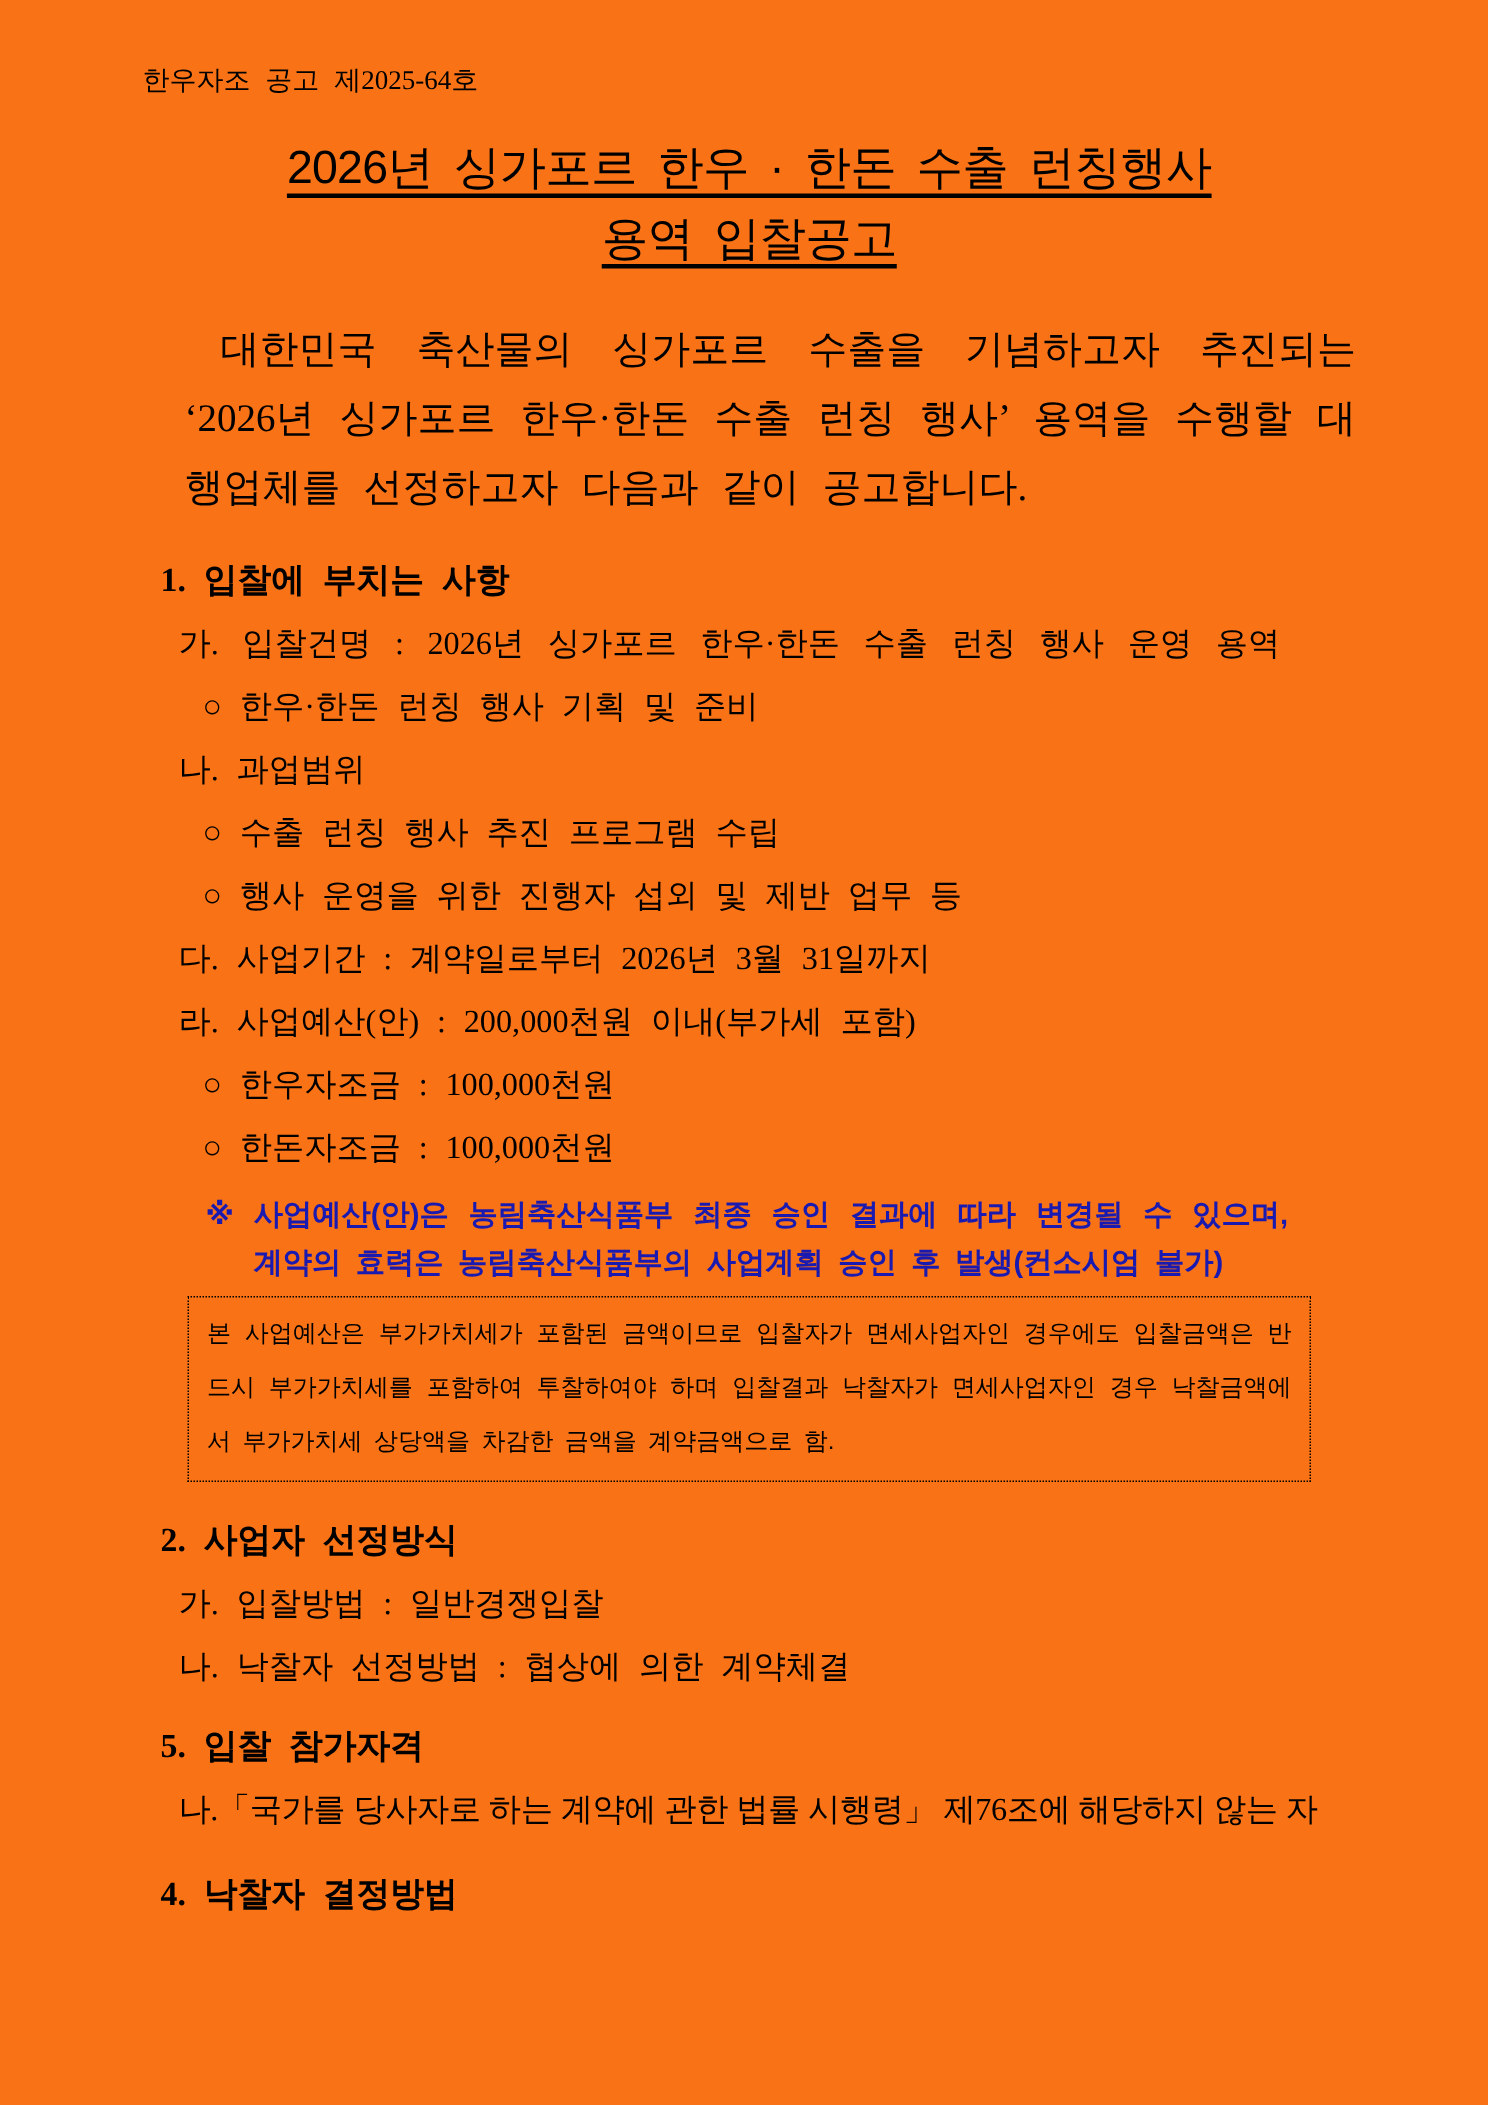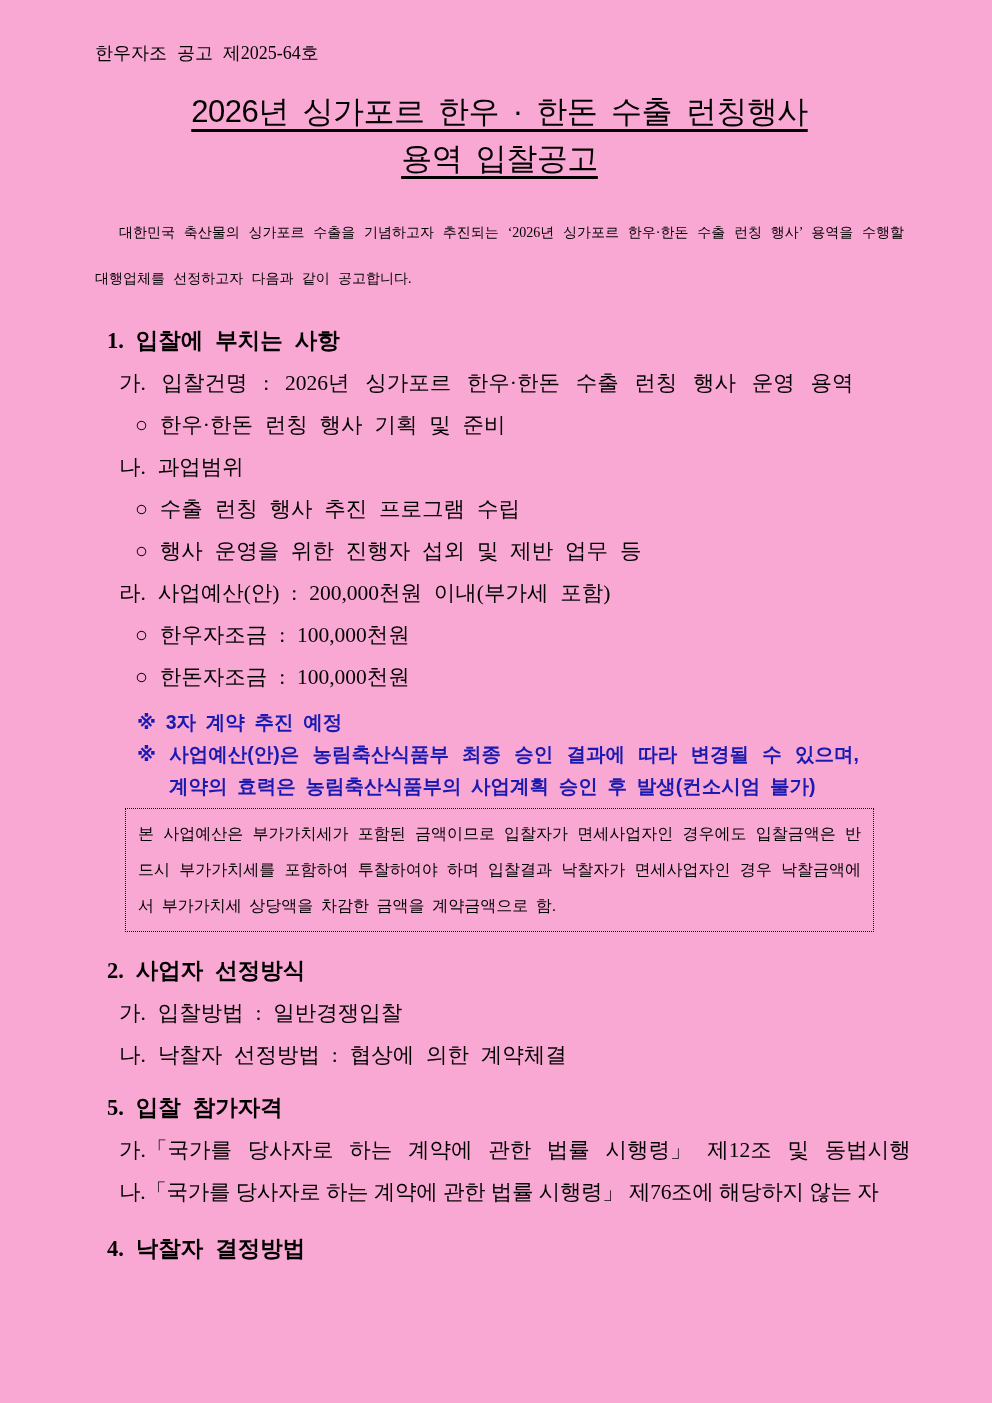--- a/index.html
+++ b/index.html
@@ -5,21 +5,21 @@
   :root{
     --note-blue:#1a1ab0;
     --ink:#000000;
   }
   *{margin:0;padding:0;box-sizing:border-box;}
   html,body{background:#ffffff;}
   .page{
     position:relative;
     width:992px;height:1403px;
     margin:0 auto;
-    background:#f9a8d4;
+    background:#f97316;
     color:var(--ink);
     font-family:"Liberation Serif","DejaVu Serif",serif;
     padding:40px 88px 0 95px;
     overflow:hidden;
   }
   .doc-number{
     font-size:18px;
     line-height:26px;
     word-spacing:0.3em;
   }
@@ -34,25 +34,26 @@
     word-spacing:0.18em;
   }
   .title .tline{
     display:inline-block;
     text-decoration:underline;
     text-decoration-thickness:2.5px;
     text-underline-offset:7px;
   }
   .intro{
     margin-top:28px;
-    font-size:14px;
+    font-size:26px;
     line-height:46px;
     text-indent:24px;
     text-align:justify;
     word-spacing:0.34em;
+    margin-left:28px;
   }
   .sec-heading{
     margin-top:24px;
     margin-bottom:14px;
     padding-left:12px;
     font-weight:bold;
     font-size:22.5px;
     line-height:30px;
     word-spacing:0.28em;
     white-space:nowrap;
@@ -112,42 +113,41 @@
 
   <p class="intro">대한민국 축산물의 싱가포르 수출을 기념하고자 추진되는 ‘2026년 싱가포르 한우·한돈 수출 런칭 행사’ 용역을 수행할 대행업체를 선정하고자 다음과 같이 공고합니다.</p>
 
   <div>
     <div class="sec-heading">1. 입찰에 부치는 사항</div>
     <p class="line stretch">가. 입찰건명 : 2026년 싱가포르 한우·한돈 수출 런칭 행사 운영 용역</p>
     <p class="line bullet">○ 한우·한돈 런칭 행사 기획 및 준비</p>
     <p class="line">나. 과업범위</p>
     <p class="line bullet">○ 수출 런칭 행사 추진 프로그램 수립</p>
     <p class="line bullet">○ 행사 운영을 위한 진행자 섭외 및 제반 업무 등</p>
+    <p class="line">다. 사업기간 : 계약일로부터 2026년 3월 31일까지</p>
     <p class="line">라. 사업예산(안) : 200,000천원 이내(부가세 포함)</p>
     <p class="line bullet">○ 한우자조금 : 100,000천원</p>
     <p class="line bullet">○ 한돈자조금 : 100,000천원</p>
 
     <div class="notes">
-      <p class="note-line">※ 3자 계약 추진 예정</p>
       <p class="note-line note-wide">※ 사업예산(안)은 농림축산식품부 최종 승인 결과에 따라 변경될 수 있으며,</p>
       <p class="note-line note-cont">계약의 효력은 농림축산식품부의 사업계획 승인 후 발생(컨소시엄 불가)</p>
     </div>
 
     <div class="vat-box">본 사업예산은 부가가치세가 포함된 금액이므로 입찰자가 면세사업자인 경우에도 입찰금액은 반드시 부가가치세를 포함하여 투찰하여야 하며 입찰결과 낙찰자가 면세사업자인 경우 낙찰금액에서 부가가치세 상당액을 차감한 금액을 계약금액으로 함.</div>
   </div>
 
   <div class="s2">
     <div class="sec-heading">2. 사업자 선정방식</div>
     <p class="line">가. 입찰방법 : 일반경쟁입찰</p>
     <p class="line">나. 낙찰자 선정방법 : 협상에 의한 계약체결</p>
   </div>
 
   <div class="s3">
     <div class="sec-heading">5. 입찰 참가자격</div>
-    <p class="line stretch">가.「국가를 당사자로 하는 계약에 관한 법률 시행령」 제12조 및 동법시행</p>
     <p class="line tight">나.「국가를 당사자로 하는 계약에 관한 법률 시행령」 제76조에 해당하지 않는 자</p>
   </div>
 
   <div class="s4">
     <div class="sec-heading">4. 낙찰자 결정방법</div>
   </div>
 
 </div>
 
 </body></html>

